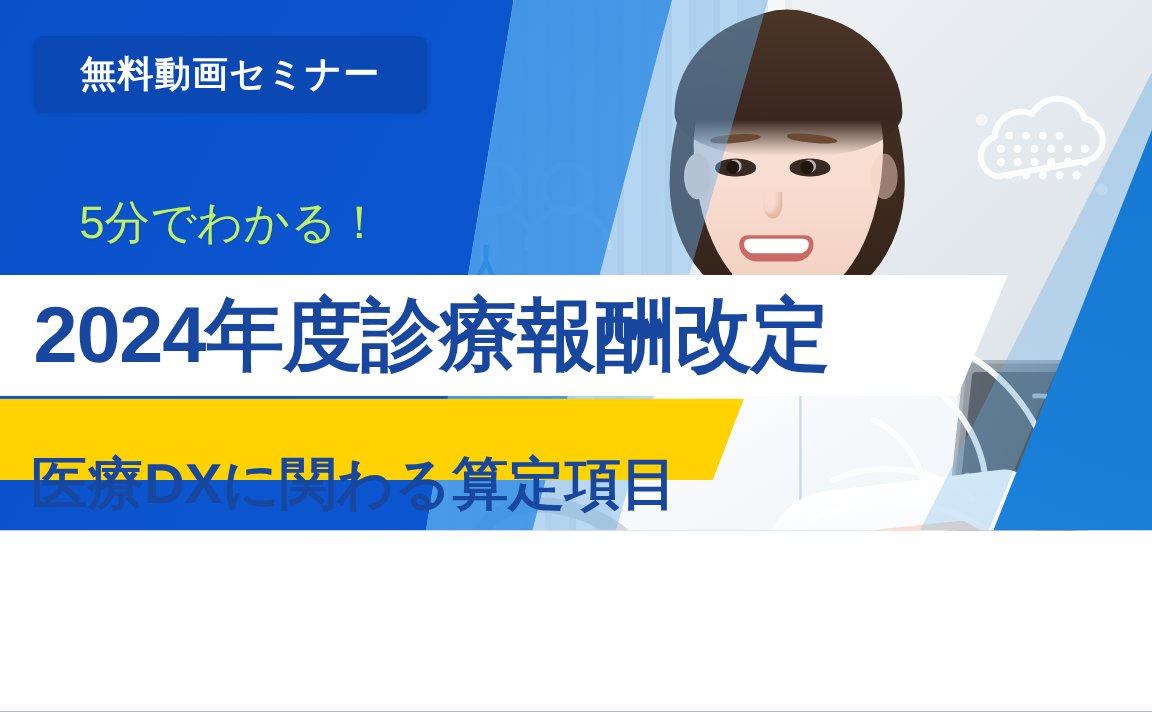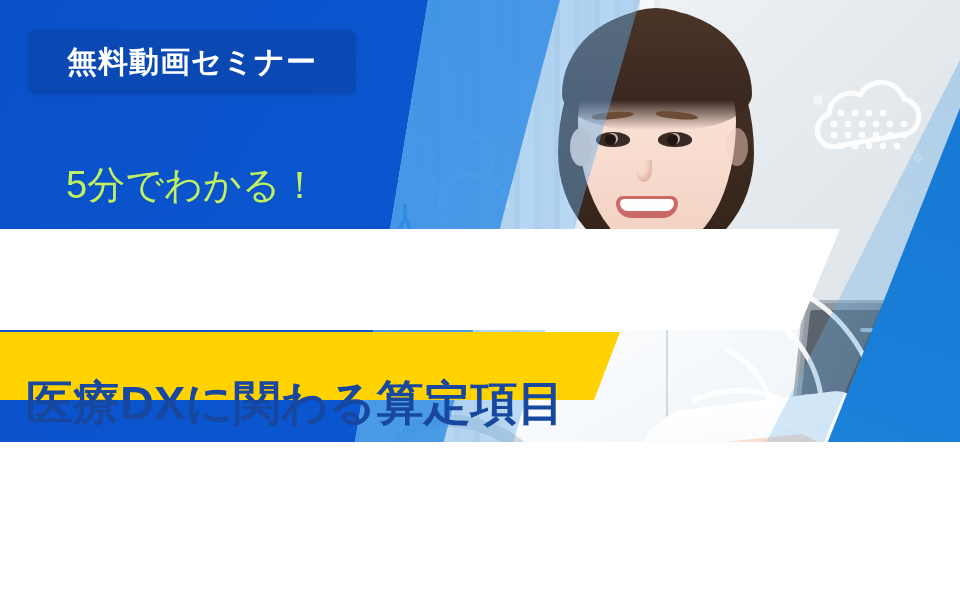--- a/index.html
+++ b/index.html
@@ -470,17 +470,18 @@
   <div class="blue-right-soft"></div>
   <div class="blue-right"></div>
 
   <div class="badge">
     <span class="badge-text">無料動画セミナー</span>
   </div>
 
   <div class="kicker">5分でわかる！</div>
 
   <div class="band-white"></div>
+  <div class="band-white-text">2024年度診療報酬改定</div>
 
   <div class="band-yellow"></div>
   <div class="band-yellow-text">医療DXに関わる算定項目</div>
 
 </div>
 
 </body></html>

